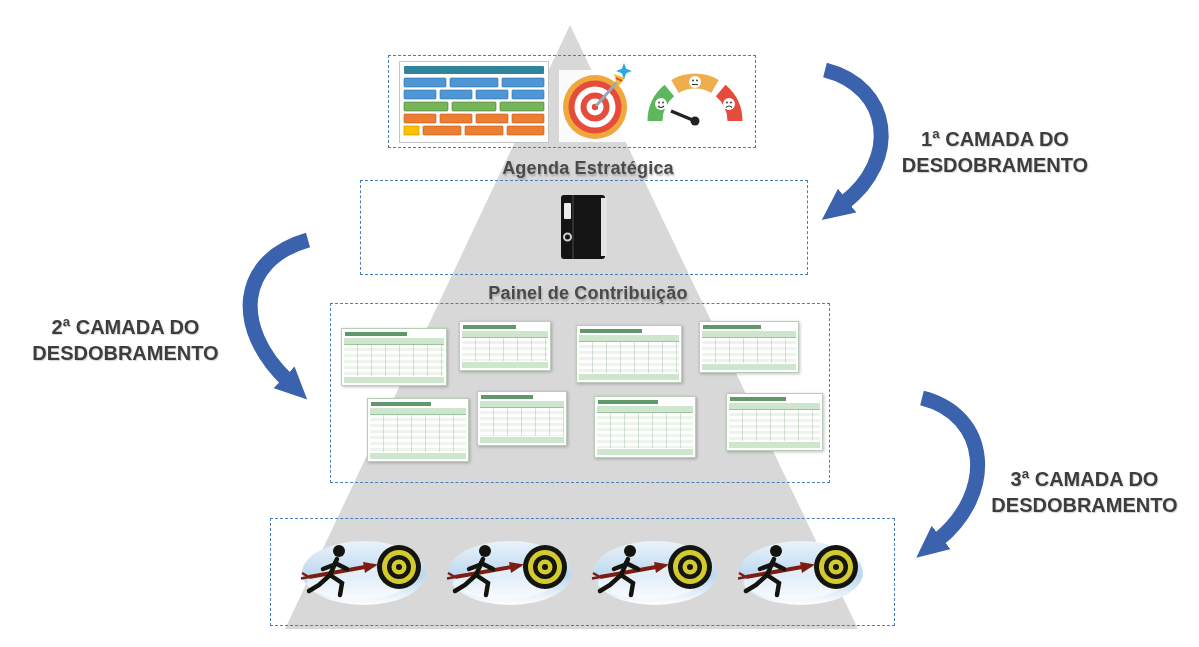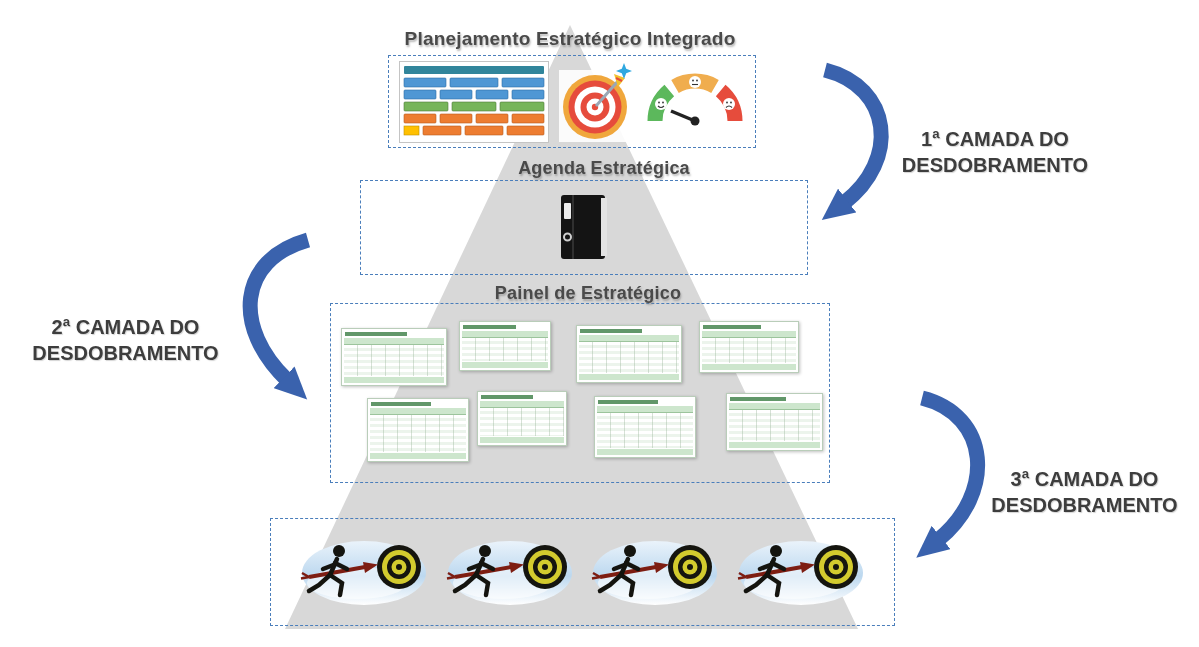--- a/index.html
+++ b/index.html
@@ -17,21 +17,21 @@
   .box-agenda { left:360px; top:180px; width:448px; height:95px;
     display:flex; align-items:center; justify-content:center; }
   .box-painel { left:330px; top:303px; width:500px; height:180px; }
   .box-plano { left:270px; top:518px; width:625px; height:108px;
     display:flex; align-items:center; justify-content:space-evenly; padding:0 14px; }
 
   .section-label { position:absolute; text-align:center; font-weight:bold;
     color:var(--label-text,#4a4a4a); text-shadow:1px 2px 2px rgba(125,125,125,.55);
     letter-spacing:.2px; }
   .label-title { left:370px; top:28px; width:400px; font-size:19px; }
-  .label-agenda { left:454px; top:158px; width:300px; font-size:18px; }
+  .label-agenda { left:438px; top:158px; width:300px; font-size:18px; }
   .label-painel { left:438px; top:283px; width:300px; font-size:18px; }
   .label-plano  { left:438px; top:498px; width:300px; font-size:18px; }
 
   .annotation { position:absolute; text-align:center; font-weight:bold; font-size:20px;
     line-height:1.3; color:#3d3d3d; white-space:pre-line;
     text-shadow:1px 1px 1px rgba(160,160,160,.45); }
   .annotation-1 { left:890px; top:126px; width:210px; }
   .annotation-2 { left:18px;  top:314px; width:215px; }
   .annotation-3 { left:977px; top:466px; width:215px; }
 
@@ -248,23 +248,22 @@
   <svg class="arrow-svg arrow-1" width="120" height="175" viewBox="0 0 120 175">
     <path class="arrow-path" d="M25,15 C92,32 100,105 44,148" marker-end="url(#ah)"></path>
   </svg>
   <svg class="arrow-svg arrow-2" width="110" height="180" viewBox="0 0 110 180">
     <path class="arrow-path" d="M83,15 C12,35 8,103 62,155" marker-end="url(#ah)"></path>
   </svg>
   <svg class="arrow-svg arrow-3" width="122" height="180" viewBox="0 0 122 180">
     <path class="arrow-path" d="M24,13 C92,30 98,108 40,155" marker-end="url(#ah)"></path>
   </svg>
 
-  <div class="section-label label-title">Planejamento Estratégico Integrado</div>
   <div class="section-label label-agenda">Agenda Estratégica</div>
-  <div class="section-label label-painel">Painel de Estratégico</div>
+  <div class="section-label label-painel">Painel de Contribuição</div>
 
   <div class="annotation annotation-1">1ª CAMADA DO
 DESDOBRAMENTO</div>
   <div class="annotation annotation-2">2ª CAMADA DO
 DESDOBRAMENTO</div>
   <div class="annotation annotation-3">3ª CAMADA DO
 DESDOBRAMENTO</div>
 
 </div>
 

